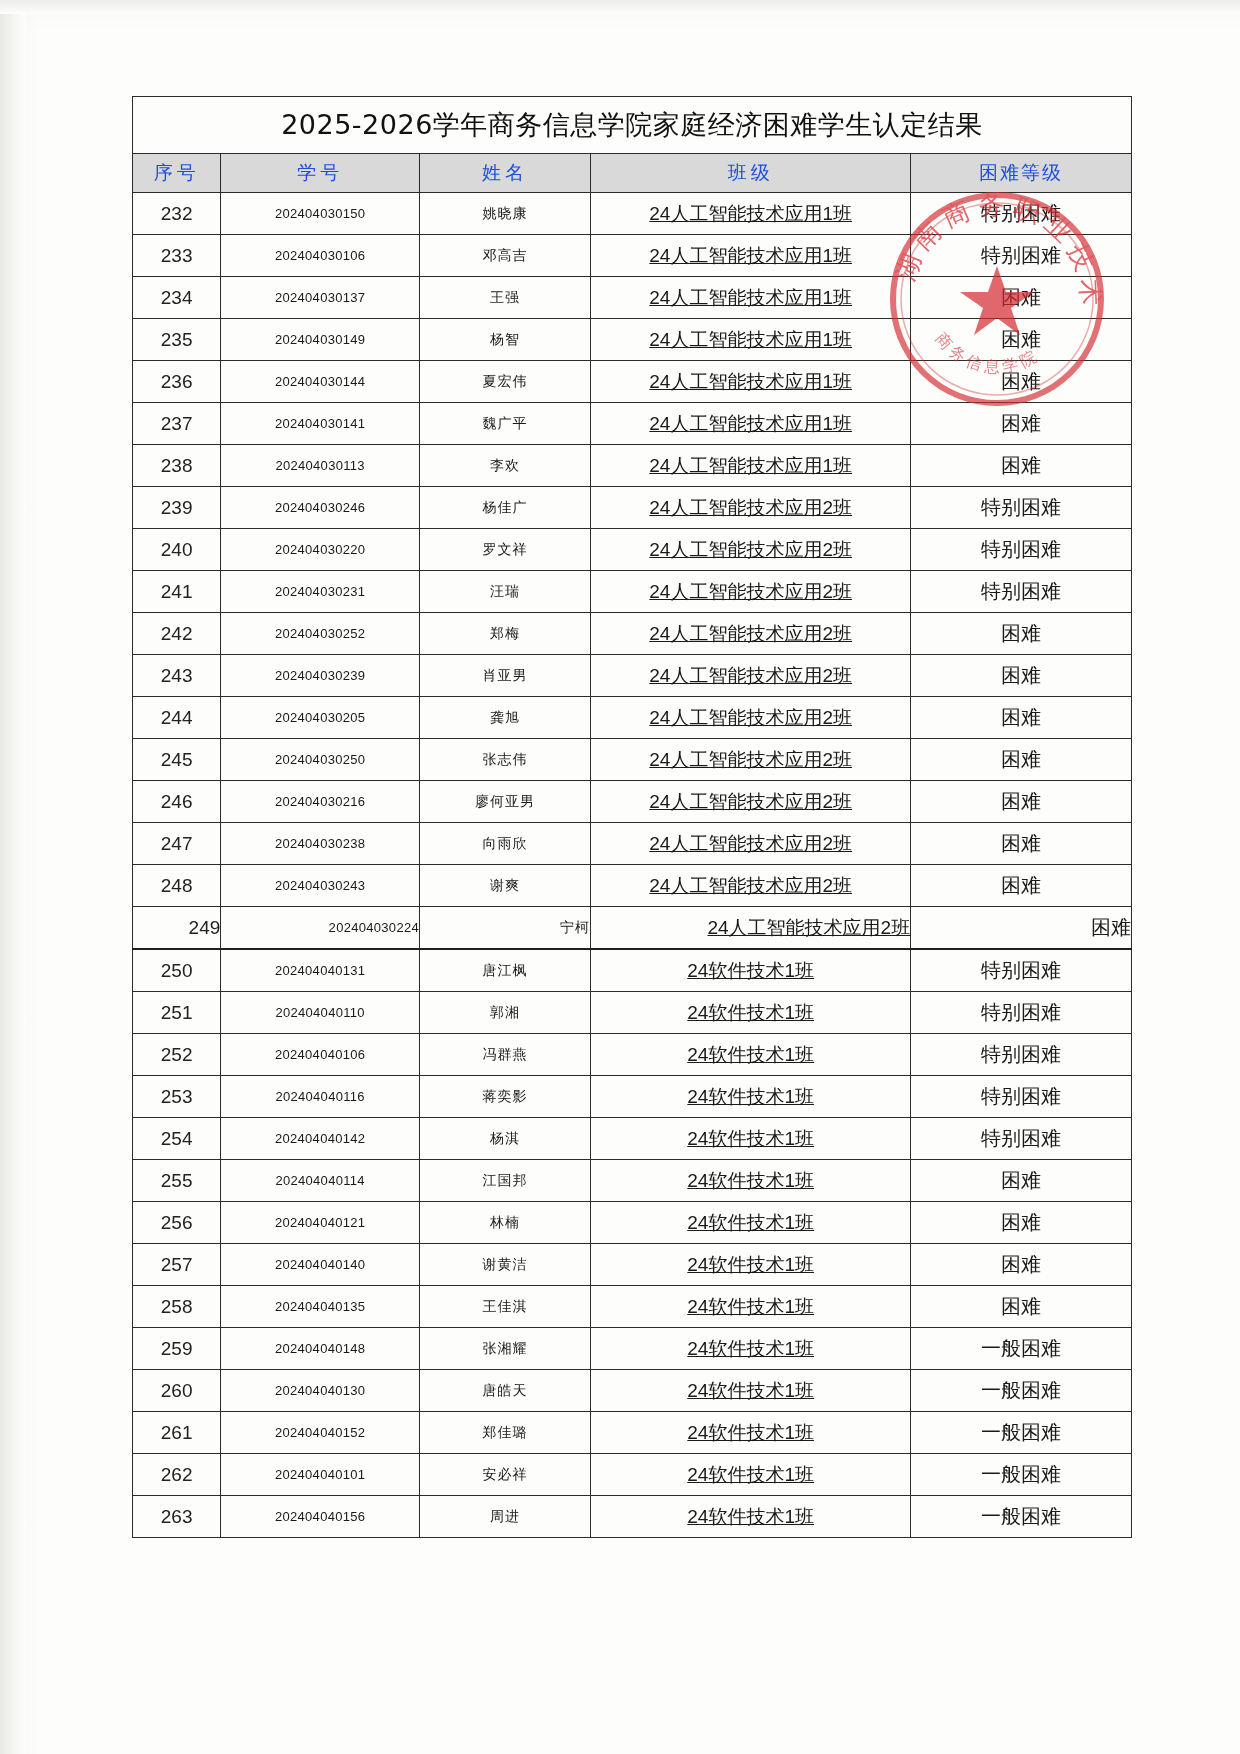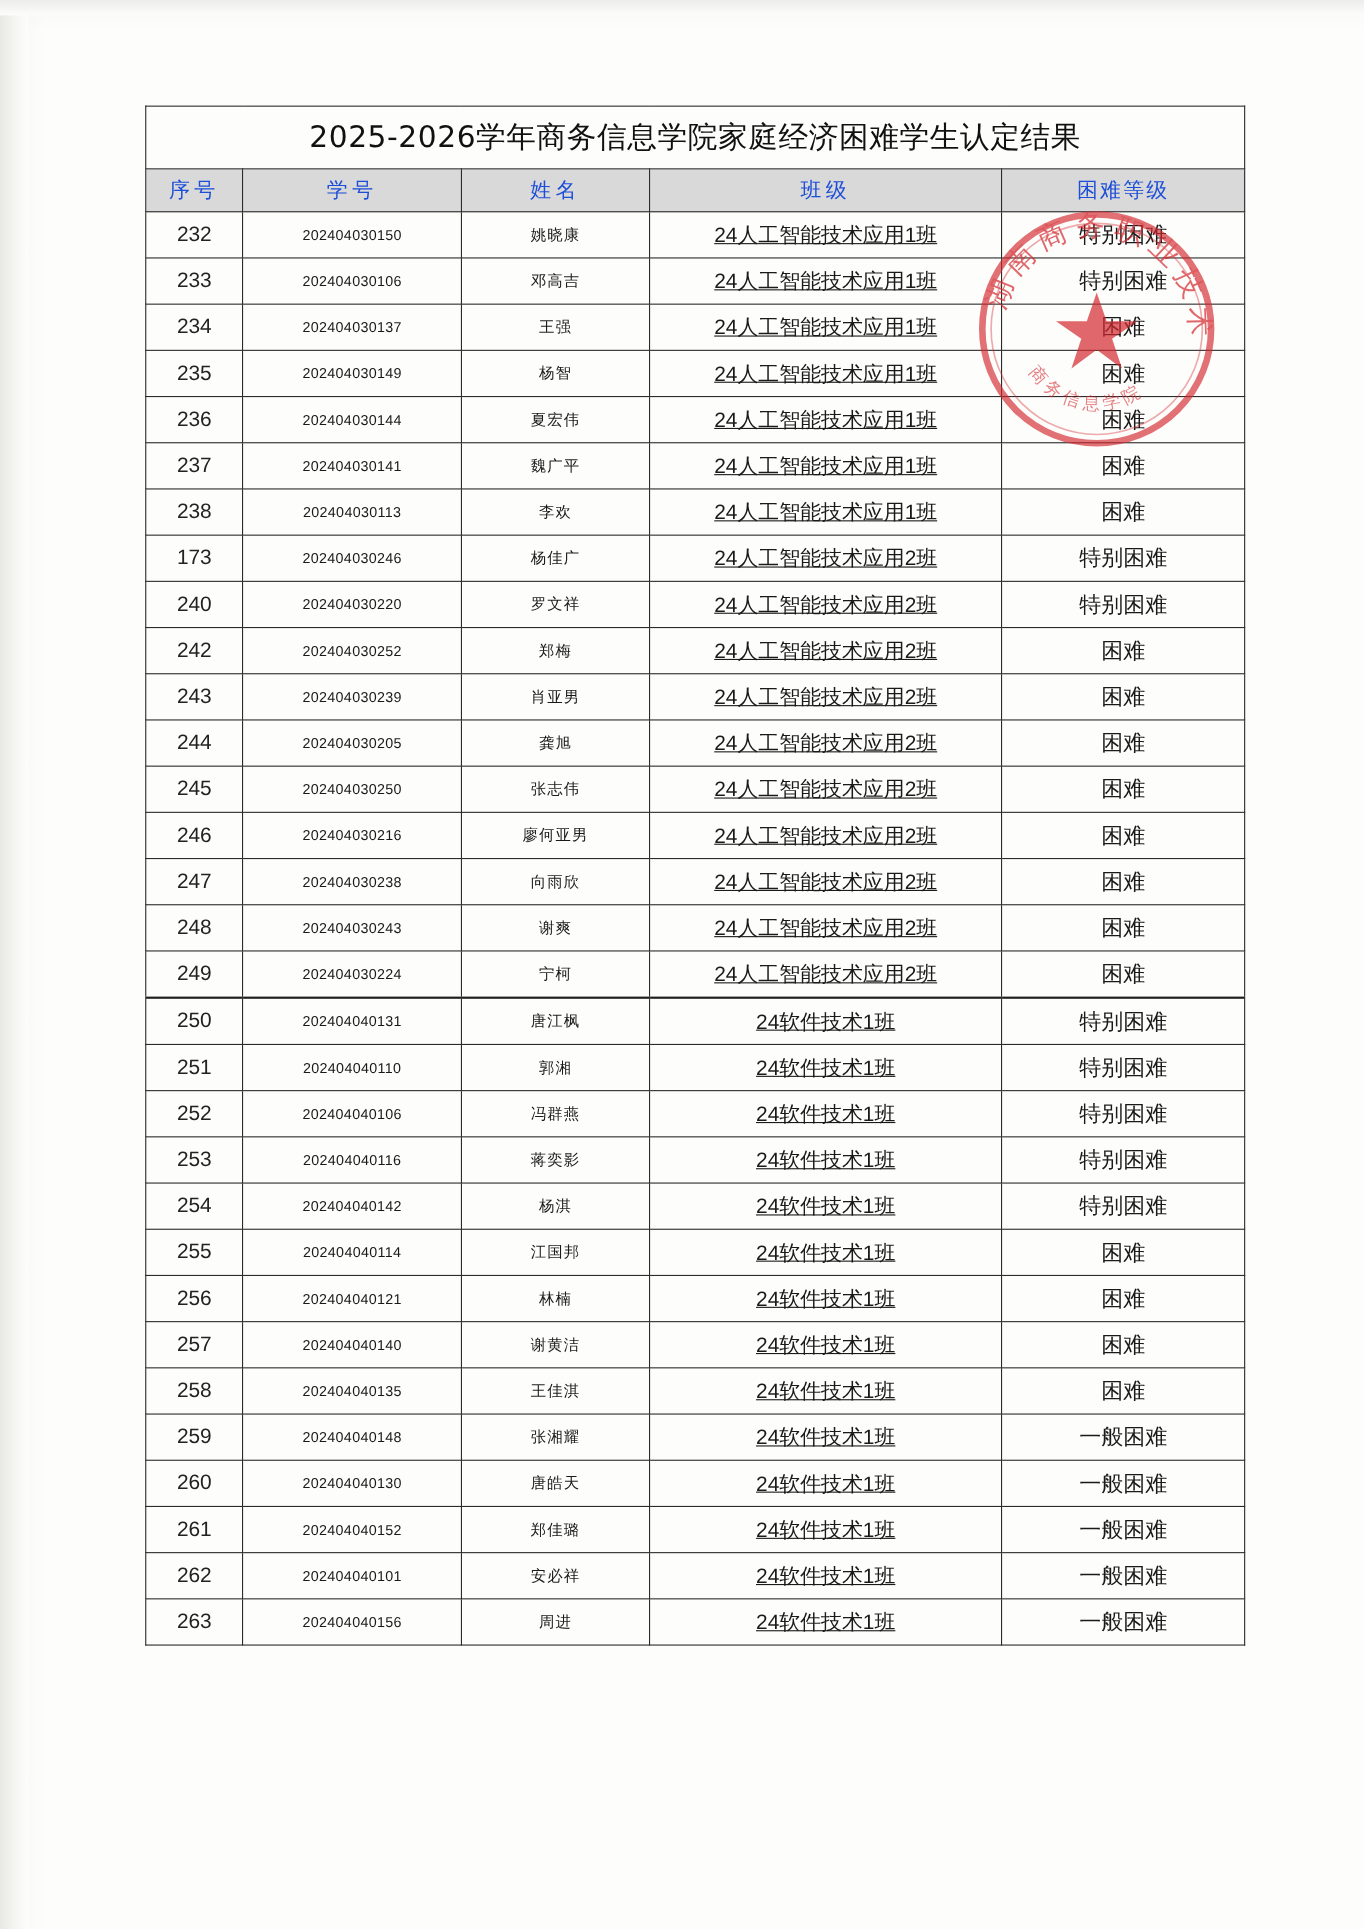--- a/index.html
+++ b/index.html
@@ -94,20 +94,21 @@
   td.c-class {
     font-size: 19px;
     text-decoration: underline;
   }
   td.c-level {
     font-size: 20px;
   }
   
   tr.group-end td {
     border-bottom: 2px solid #1f1f1f;
+    text-align: right;
   }
   
   .stamp {
     position: absolute;
     left: 790px;
     top: 88px;
     width: 230px;
     height: 230px;
     pointer-events: none;
     opacity: 0.78;
@@ -190,30 +191,37 @@
             <td class="c-level">困难</td>
           </tr>
           <tr>
             <td class="c-idx">238</td>
             <td class="c-sid">202404030113</td>
             <td class="c-name">李欢</td>
             <td class="c-class">24人工智能技术应用1班</td>
             <td class="c-level">困难</td>
           </tr>
           <tr>
-            <td class="c-idx">173</td>
+            <td class="c-idx">239</td>
             <td class="c-sid">202404030246</td>
             <td class="c-name">杨佳广</td>
             <td class="c-class">24人工智能技术应用2班</td>
             <td class="c-level">特别困难</td>
           </tr>
           <tr>
             <td class="c-idx">240</td>
             <td class="c-sid">202404030220</td>
             <td class="c-name">罗文祥</td>
+            <td class="c-class">24人工智能技术应用2班</td>
+            <td class="c-level">特别困难</td>
+          </tr>
+          <tr>
+            <td class="c-idx">241</td>
+            <td class="c-sid">202404030231</td>
+            <td class="c-name">汪瑞</td>
             <td class="c-class">24人工智能技术应用2班</td>
             <td class="c-level">特别困难</td>
           </tr>
           <tr>
             <td class="c-idx">242</td>
             <td class="c-sid">202404030252</td>
             <td class="c-name">郑梅</td>
             <td class="c-class">24人工智能技术应用2班</td>
             <td class="c-level">困难</td>
           </tr>

